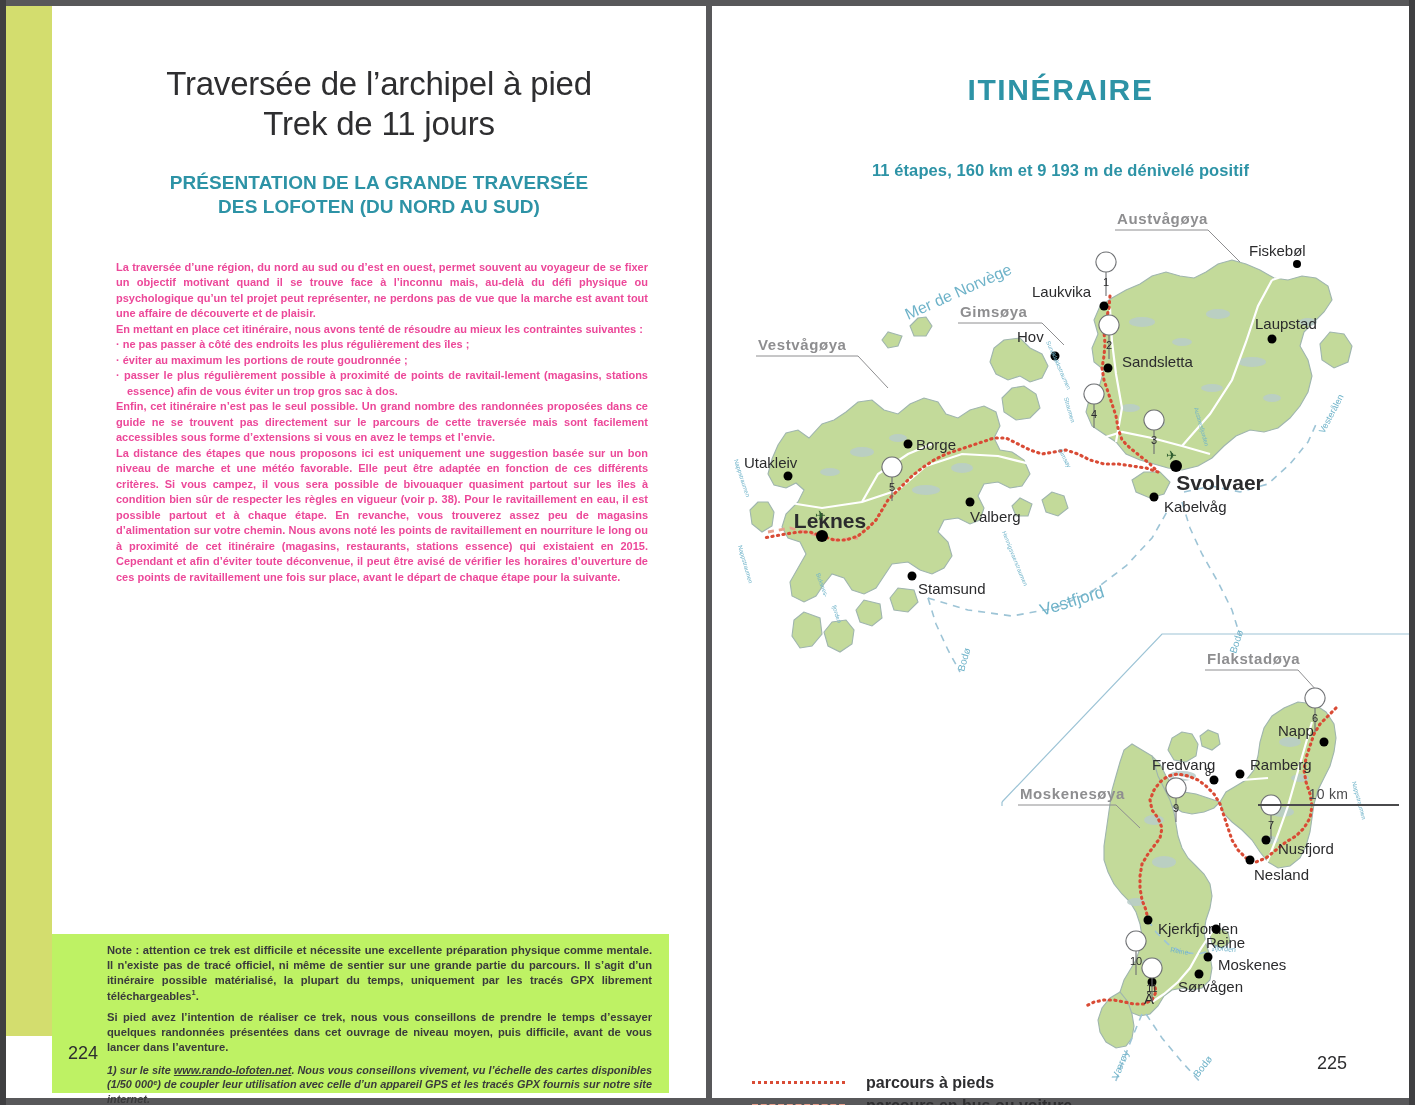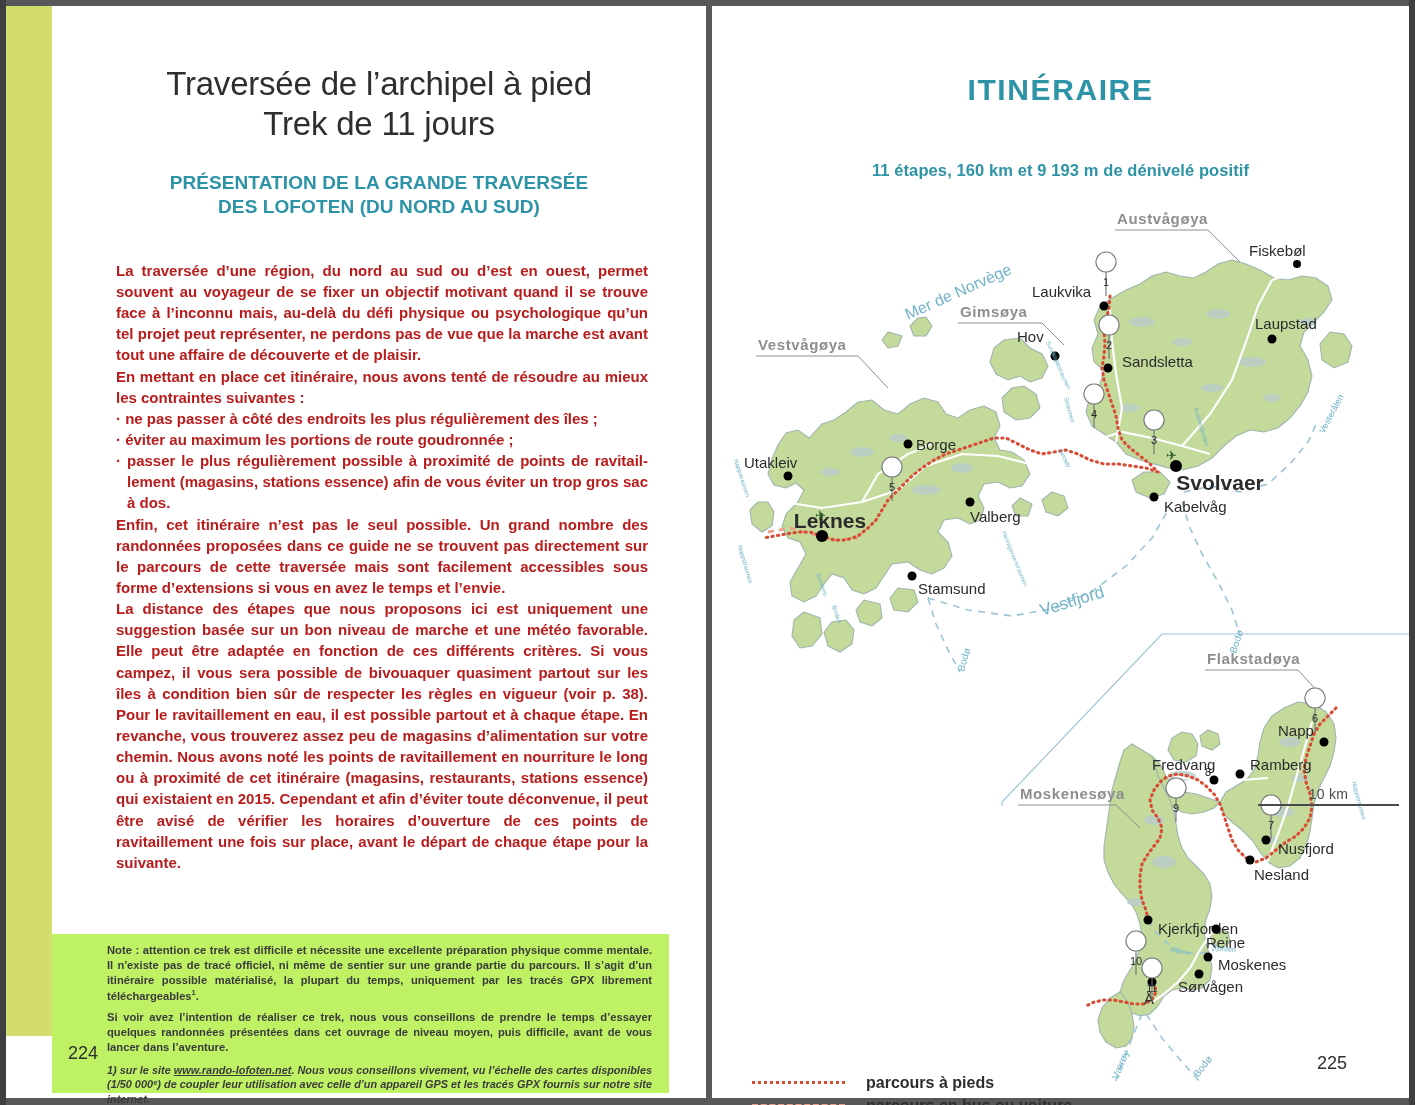--- a/index.html
+++ b/index.html
@@ -44,23 +44,23 @@
     font-size: 19px;
     font-weight: 700;
     color:#2d93a6;
     line-height: 1.3;
     margin-top: 26px;
     letter-spacing: 0.1px;
     padding: 0 55px;
   }
   .body-col {
     margin: 40px 58px 0 64px;
-    font-size: 15px;
+    font-size: 11px;
     line-height: 1.41;
-    color: #b91c1c;
+    color: #ec4899;
     font-weight: 700;
     text-align: justify;
   }
   .body-col p { margin: 0; }
   .body-col p.bullet { text-indent: 0; padding-left: 11px; text-indent: -11px; }
 
   
   .note-box {
     position: absolute;
     left: 46px; top: 928px;
@@ -157,21 +157,21 @@
         <p class="bullet">· éviter au maximum les portions de route goudronnée ;</p>
         <p class="bullet">· passer le plus régulièrement possible à proximité de points de ravitail-lement (magasins, stations essence) afin de vous éviter un trop gros sac à dos.</p>
         <p>Enfin, cet itinéraire n’est pas le seul possible. Un grand nombre des randonnées proposées dans ce guide ne se trouvent pas directement sur le parcours de cette traversée mais sont facilement accessibles sous forme d’extensions si vous en avez le temps et l’envie.</p>
         <p>La distance des étapes que nous proposons ici est uniquement une suggestion basée sur un bon niveau de marche et une météo favorable. Elle peut être adaptée en fonction de ces différents critères. Si vous campez, il vous sera possible de bivouaquer quasiment partout sur les îles à condition bien sûr de respecter les règles en vigueur (voir p. 38). Pour le ravitaillement en eau, il est possible partout et à chaque étape. En revanche, vous trouverez assez peu de magasins d’alimentation sur votre chemin. Nous avons noté les points de ravitaillement en nourriture le long ou à proximité de cet itinéraire (magasins, restaurants, stations essence) qui existaient en 2015. Cependant et afin d’éviter toute déconvenue, il peut être avisé de vérifier les horaires d’ouverture de ces points de ravitaillement une fois sur place, avant le départ de chaque étape pour la suivante.</p>
       </div>
     </div>
 
     <div class="note-box">
       <div class="note-inner">
         <p><span>Note : attention ce trek est difficile et nécessite une excellente préparation physique comme mentale. Il n'existe pas de tracé officiel, ni même de sentier sur une grande partie du parcours. Il s’agit d’un itinéraire possible matérialisé, la plupart du temps, uniquement par les tracés GPX librement téléchargeables</span><sup>1</sup><span>.</span></p>
-        <p class="gap">Si voir avez l’intention de réaliser ce trek, nous vous conseillons de prendre le temps d’essayer quelques randonnées présentées dans cet ouvrage de niveau moyen, puis difficile, avant de vous lancer dans l’aventure.</p>
+        <p class="gap">Si pied avez l’intention de réaliser ce trek, nous vous conseillons de prendre le temps d’essayer quelques randonnées présentées dans cet ouvrage de niveau moyen, puis difficile, avant de vous lancer dans l’aventure.</p>
         <p class="footnote"><span>1) sur le site </span><span class="lnk">www.rando-lofoten.net</span><span>. Nous vous conseillons vivement, vu l’échelle des cartes disponibles (1/50 000ᵉ) de coupler leur utilisation avec celle d’un appareil GPS et les tracés GPX fournis sur notre site internet.</span></p>
       </div>
     </div>
 
     <div class="folio folio-left">224</div>
   </div>
 
   <div class="page-right">
     <h1 class="r-title">ITINÉRAIRE</h1>
     <div class="r-sub">11 étapes, 160 km et 9 193 m de dénivelé positif</div>

